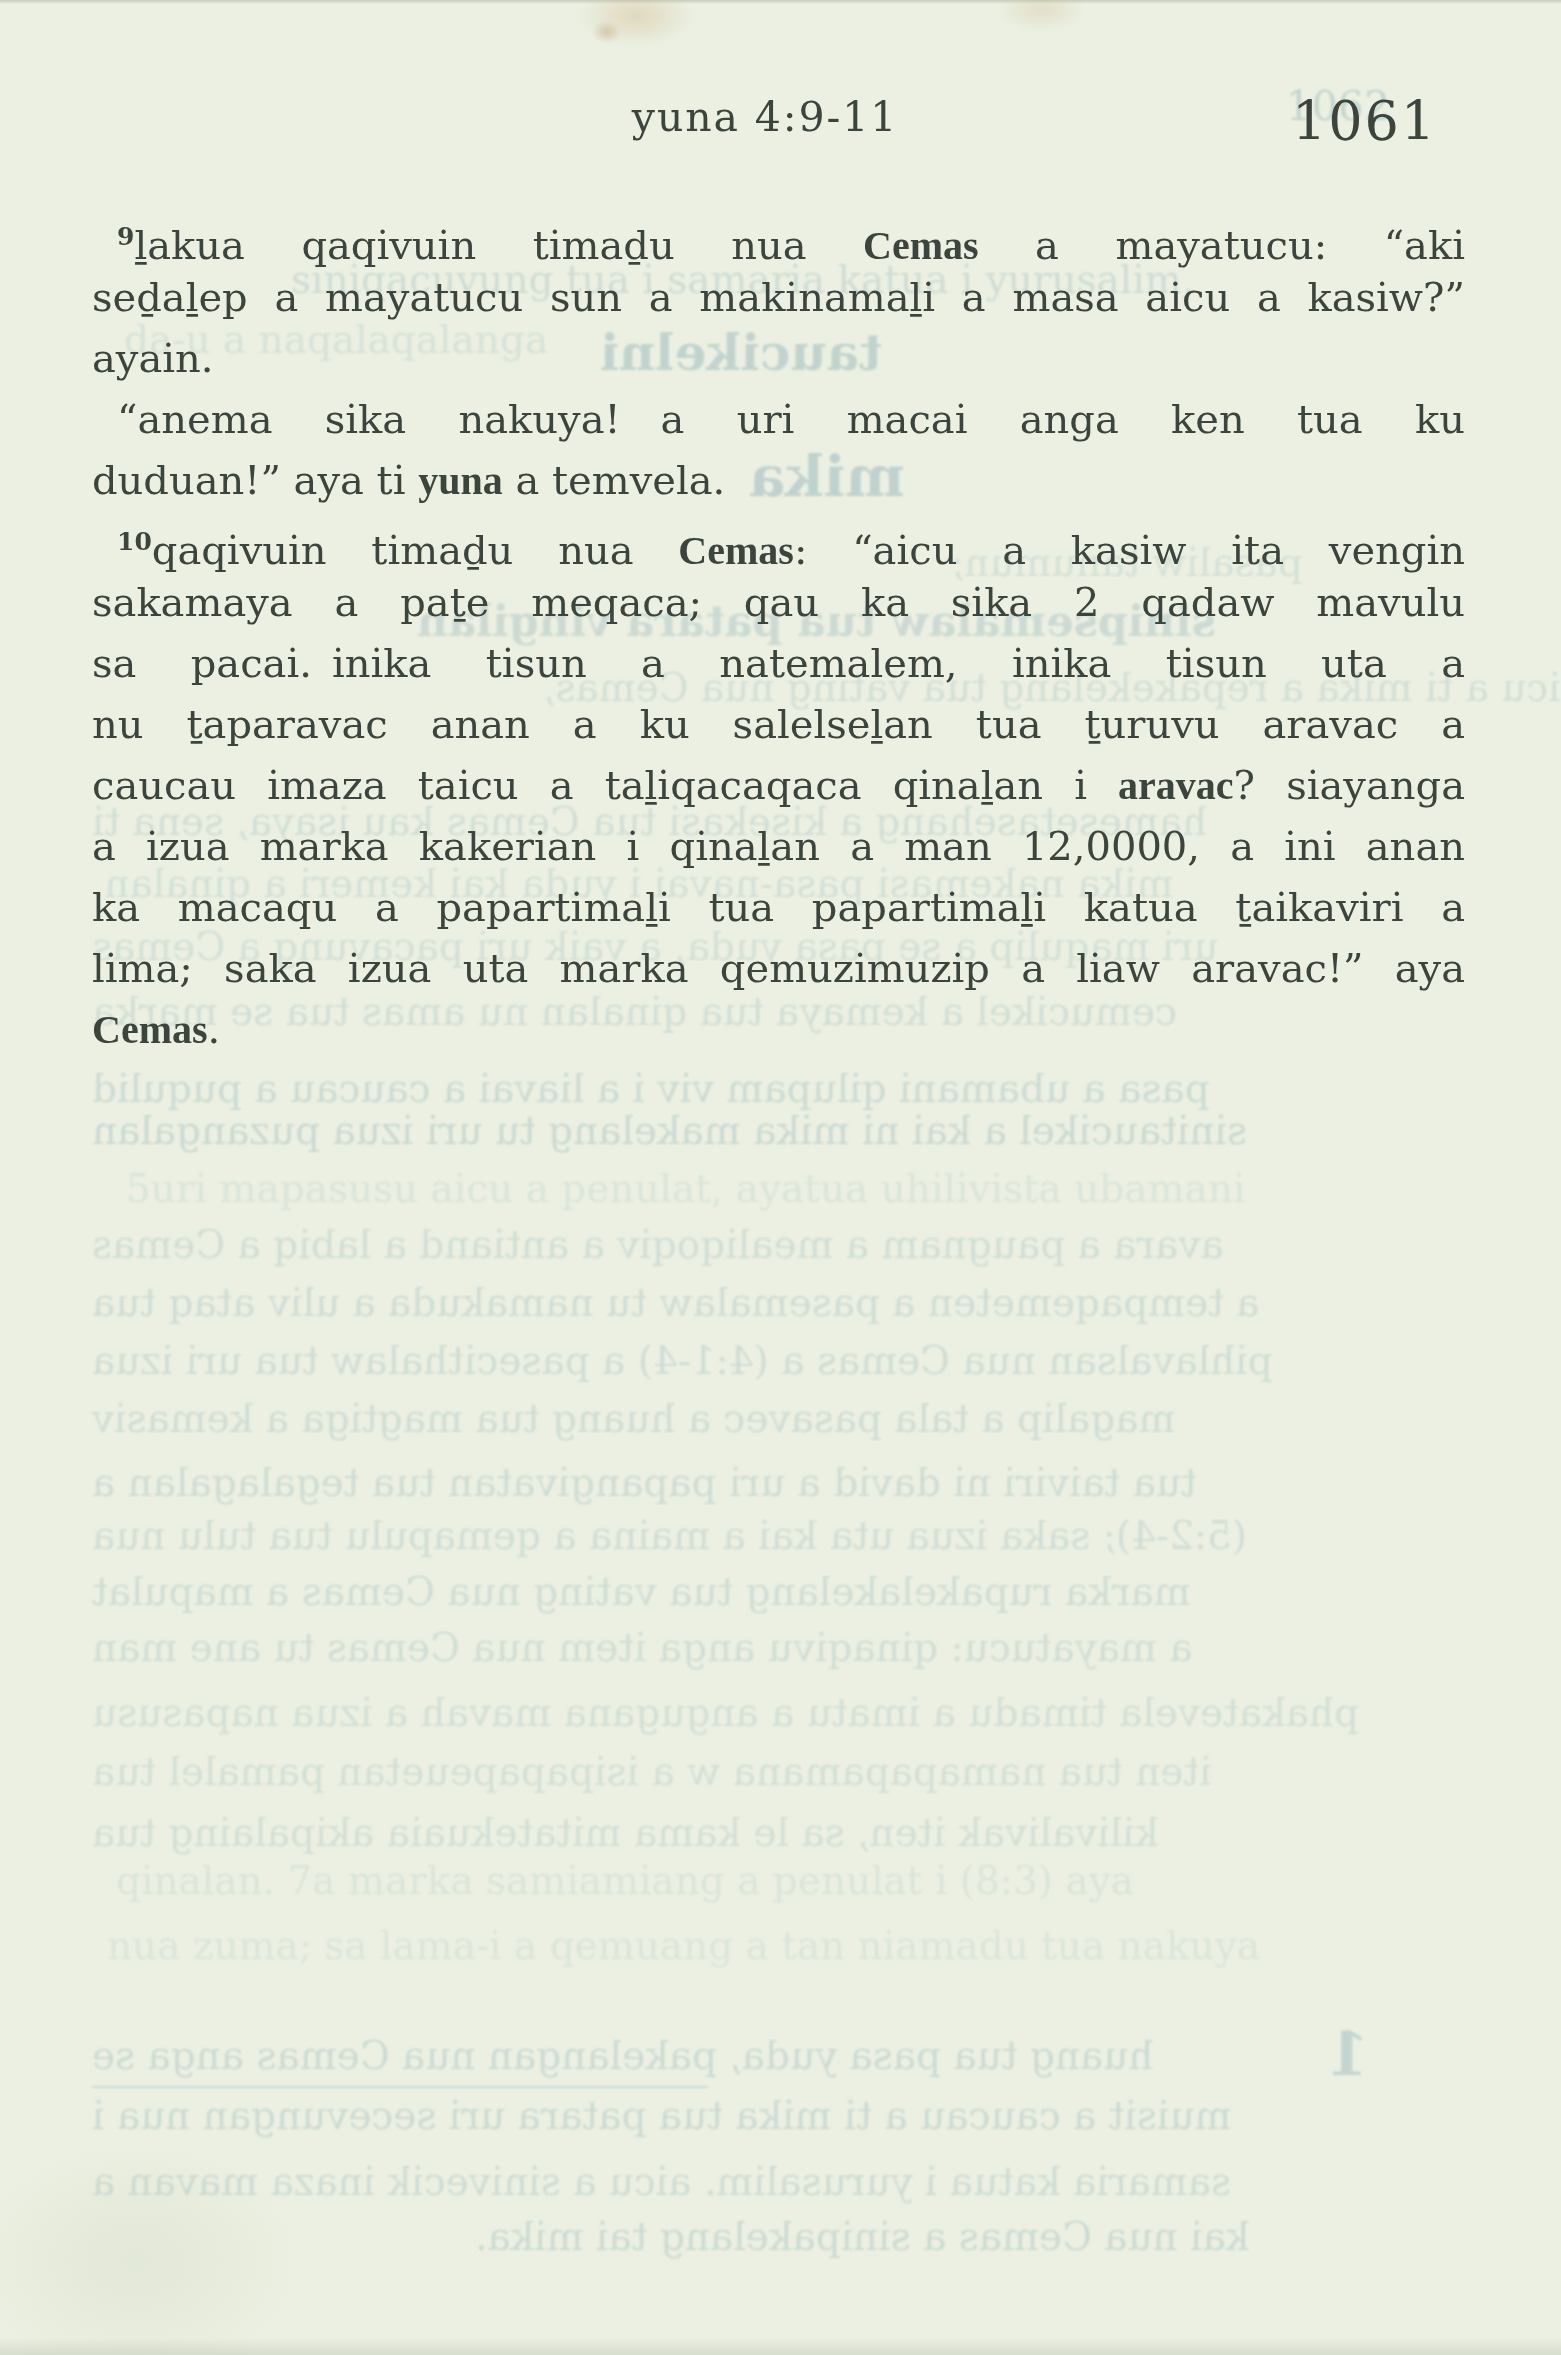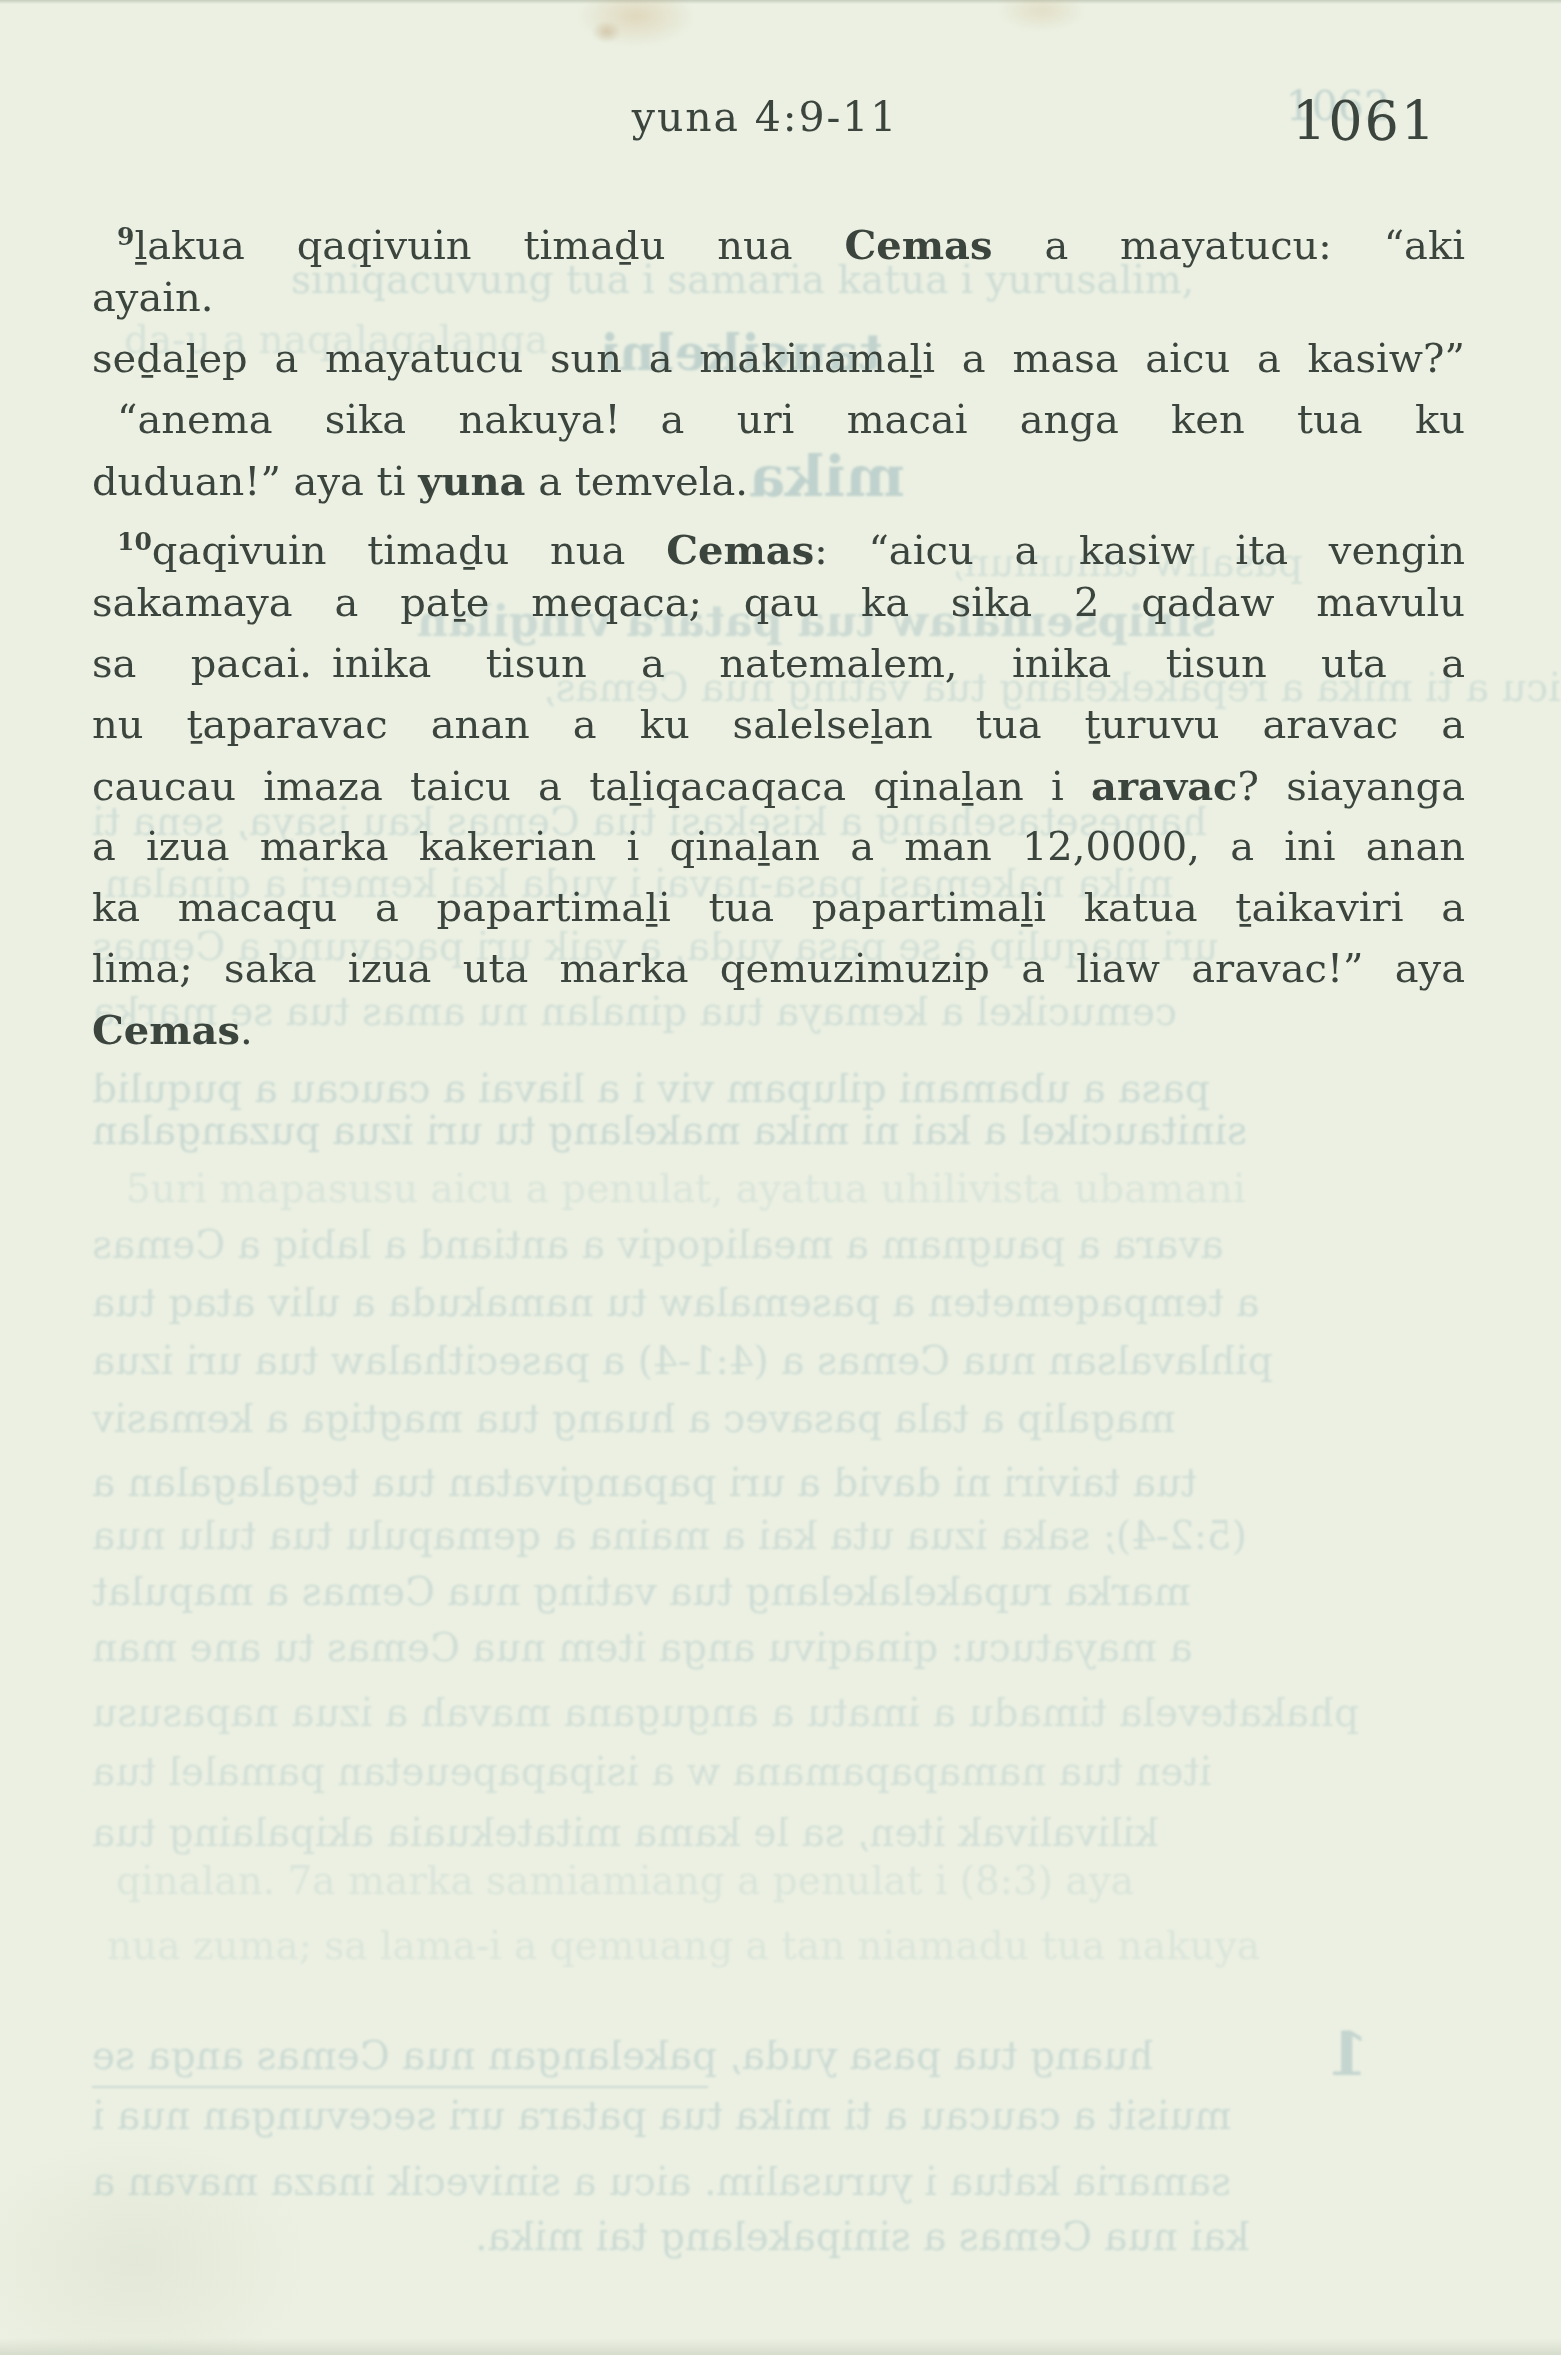--- a/index.html
+++ b/index.html
@@ -27,21 +27,21 @@
   .print-layer{position:absolute;inset:0;z-index:2;color:var(--ink,#3c443e);}
   .running-head{position:absolute;top:93px;left:765px;transform:translateX(-50%);
     font-size:41px;letter-spacing:1.9px;white-space:nowrap;}
   .page-number{position:absolute;top:90px;right:124px;font-size:54px;letter-spacing:1.9px;}
   .ghost-pagenum{position:absolute;top:82px;right:171px;font-size:41px;color:var(--ghost,#86a9b2);
     opacity:.38;filter:blur(1px);z-index:1;}
   .textblock{position:absolute;left:92px;top:206px;width:1373px;}
   .line{height:61px;line-height:61px;font-size:40px;text-align:left;}
   .line.justify{text-align:justify;text-align-last:justify;}
   .line.indent{padding-left:25px;}
-  .line b{font-weight:700;}
+  .line b{font-weight:700;font-family:Liberation Serif, serif;}
   sup.vnum{font-size:25px;font-weight:700;vertical-align:13.6px;letter-spacing:0;}
 </style>
 </head>
 <body>
 
 <div class="page">
 
   <div class="ghost-layer" id="ghost-layer">
       <div class="ghost" style="top: 260px; left: 291px; font-size: 39px; opacity: 0.28;">siniqacuvung tua i samaria katua i yurusalim,</div>
       <div class="ghost" style="top: 320px; left: 124px; font-size: 39px; opacity: 0.2;">da-u a naqalaqalanga</div>
@@ -78,22 +78,22 @@
       <div class="ghost-rule" style="top: 2086px; left: 92px; width: 616px;"></div>
     </div>
 
   <span class="ghost-pagenum">1062</span>
 
   <div class="print-layer">
     <div class="running-head">yuna 4:9-11</div>
     <div class="page-number">1061</div>
     <div class="textblock" id="textblock">
         <div class="line justify indent"><sup class="vnum">9</sup><span>ḻakua qaqivuin timaḏu nua </span><b>Cemas</b><span> a mayatucu: “aki</span></div>
+        <div class="line justify"><span>seḏaḻep a mayatucu sun a makinamaḻi a masa aicu a kasiw?”</span></div>
         <div class="line"><span>ayain.</span></div>
-        <div class="line justify"><span>seḏaḻep a mayatucu sun a makinamaḻi a masa aicu a kasiw?”</span></div>
         <div class="line justify indent"><span>“anema sika nakuya! a uri macai anga ken tua ku</span></div>
         <div class="line"><span>duduan!” aya ti </span><b>yuna</b><span> a temvela.</span></div>
         <div class="line justify indent"><sup class="vnum">10</sup><span>qaqivuin timaḏu nua </span><b>Cemas</b><span>: “aicu a kasiw ita vengin</span></div>
         <div class="line justify"><span>sakamaya a paṯe meqaca; qau ka sika 2 qadaw mavulu</span></div>
         <div class="line justify"><span>sa pacai. inika tisun a natemalem, inika tisun uta a</span></div>
         <div class="line justify"><span>nu ṯaparavac anan a ku salelseḻan tua ṯuruvu aravac a</span></div>
         <div class="line justify"><span>caucau imaza taicu a taḻiqacaqaca qinaḻan i </span><b>aravac</b><span>? siayanga</span></div>
         <div class="line justify"><span>a izua marka kakerian i qinaḻan a man 12,0000, a ini anan</span></div>
         <div class="line justify"><span>ka macaqu a papartimaḻi tua papartimaḻi katua ṯaikaviri a</span></div>
         <div class="line justify"><span>lima; saka izua uta marka qemuzimuzip a liaw aravac!” aya</span></div>

